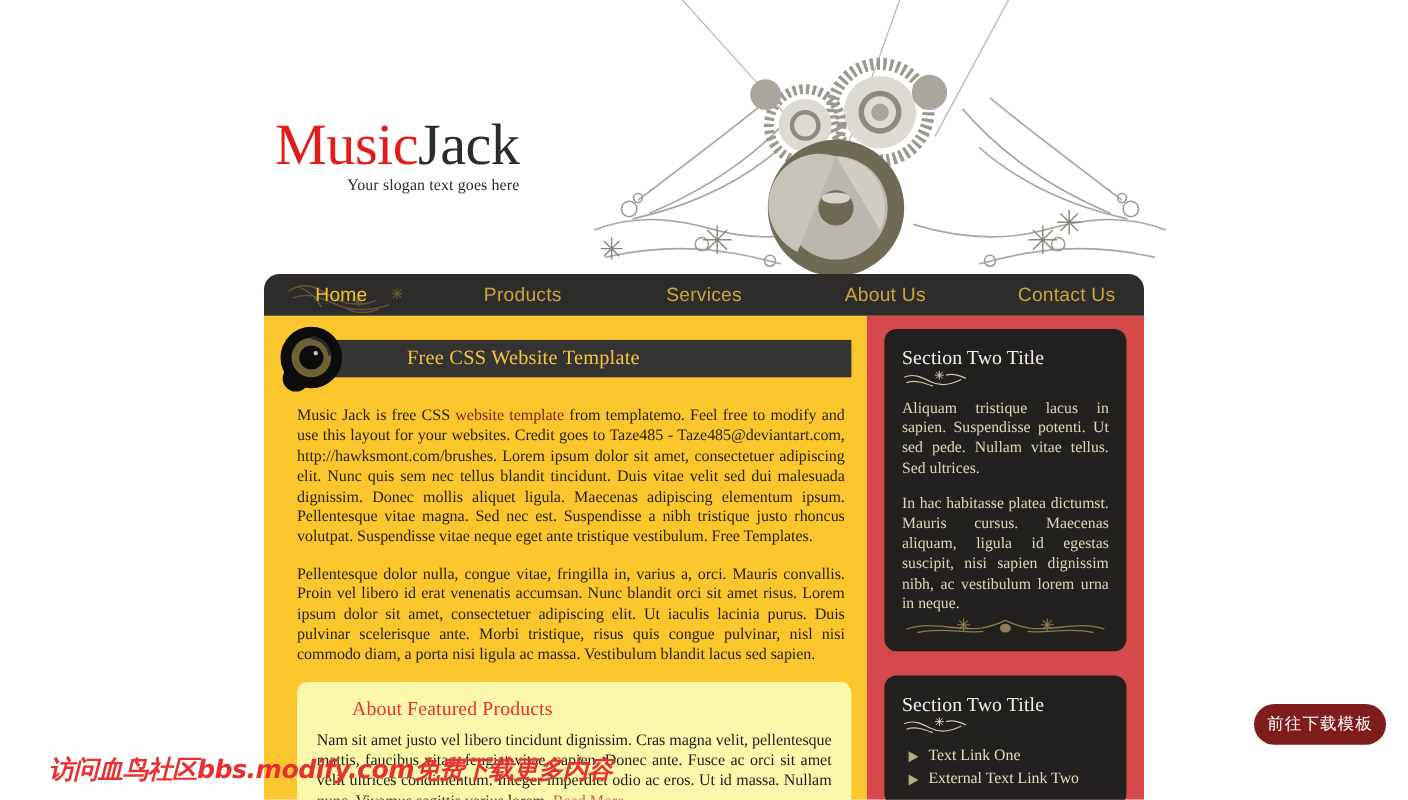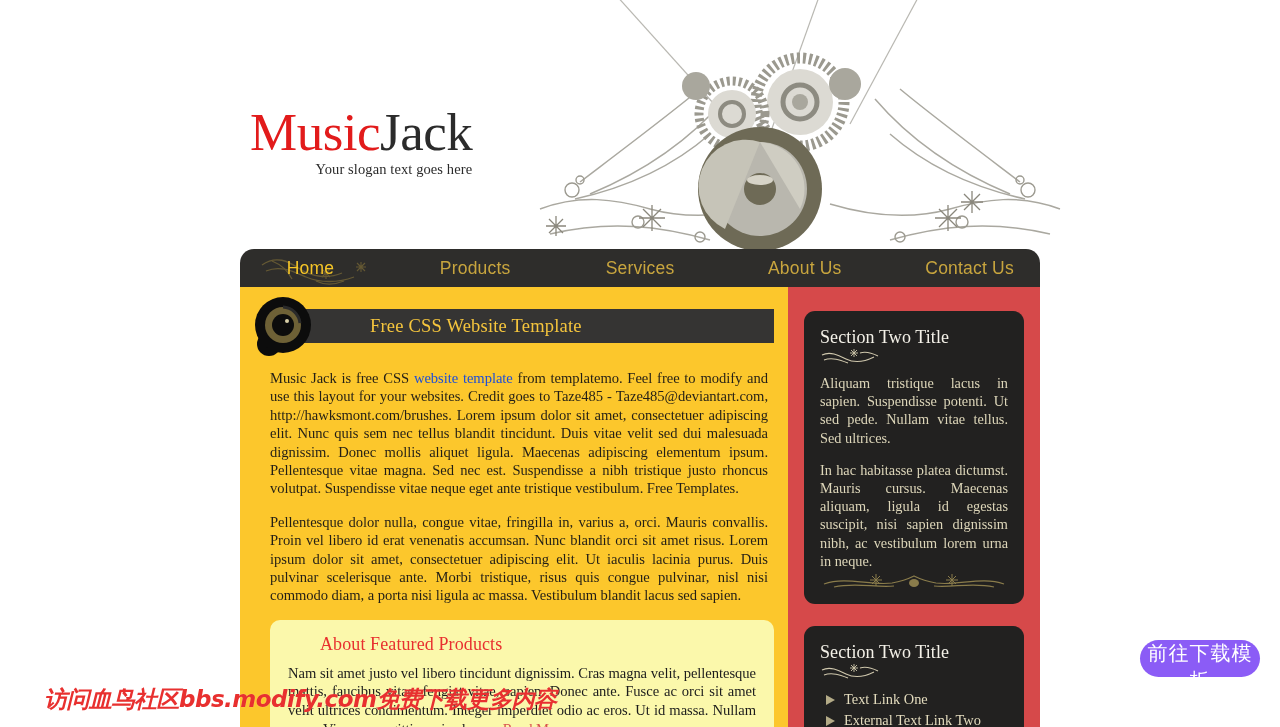--- a/index.html
+++ b/index.html
@@ -55,21 +55,21 @@
     font-family: "Liberation Sans", sans-serif;
   }
   .nav a.active { color: #f5c527; }
 
   
   .body-row { display: flex; height: 440px; }
   .col-main {
     width: 548px; background: #fcc72c; padding: 22px 20px 0 30px;
   }
   .col-side {
-    width: 252px; background: #d6494a; padding: 24px 16px 0 16px;
+    width: 252px; background: #d6494a; padding: 12px 16px 0 16px;
   }
 
   
   .heading-row { position: relative; height: 40px; margin-bottom: 20px; }
   .vinyl {
     position: absolute; left: -18px; top: -13px; width: 62px; height: 62px; z-index: 3;
   }
   .heading-bar {
     position: absolute; left: 20px; top: 0; right: -6px; height: 34px;
     background: #353433; display: flex; align-items: center;
@@ -77,21 +77,21 @@
   .heading-bar h2 {
     margin-left: 80px; font-size: 18.5px; font-weight: normal;
     color: #f5c53d; letter-spacing: .2px;
   }
 
   
   .col-main p {
     font-size: 14.6px; line-height: 18.4px; color: #231f16;
     text-align: justify; margin-bottom: 15px; letter-spacing: -0.05px;
   }
-  .col-main p a { color: #1d4ed8; text-decoration: none; }
+  .col-main p a { color: #7f1d1d; text-decoration: none; }
 
   
   .featured {
     margin-top: 14px; margin-right: -6px;
     background: #fbf8ab; border-radius: 10px 10px 0 0;
     padding: 14px 18px 10px 18px;
   }
   .featured h3 {
     font-size: 18px; font-weight: normal; color: #e8302f;
     margin-bottom: 9px; letter-spacing: .1px; margin-left: 32px;
@@ -140,23 +140,23 @@
   .watermark {
     position: absolute; left: 44px; top: 684px;
     font-family: "DejaVu Sans", "Liberation Sans", sans-serif;
     font-size: 23px; font-weight: bold; font-style: italic;
     color: #e8302f; white-space: nowrap; letter-spacing: -0.5px;
     z-index: 50; text-shadow: 0 0 1px rgba(255,255,255,.4);
   }
   .dl-btn {
     position: absolute; left: 1140px; top: 640px;
     width: 120px; height: 37px; border: none; border-radius: 19px;
-    background: #8b5cf6; color: #ffffff; cursor: pointer;
+    background: #7f1d1d; color: #ffffff; cursor: pointer;
     font-family: "DejaVu Sans", "Liberation Sans", sans-serif;
-    font-size: 20px; letter-spacing: 1px; z-index: 60;
+    font-size: 15px; letter-spacing: 1px; z-index: 60;
   }
 </style>
 </head>
 <body>
 
 <div class="page">
 
   <div class="header">
 
     <svg class="header-art" viewBox="0 0 560 258">

